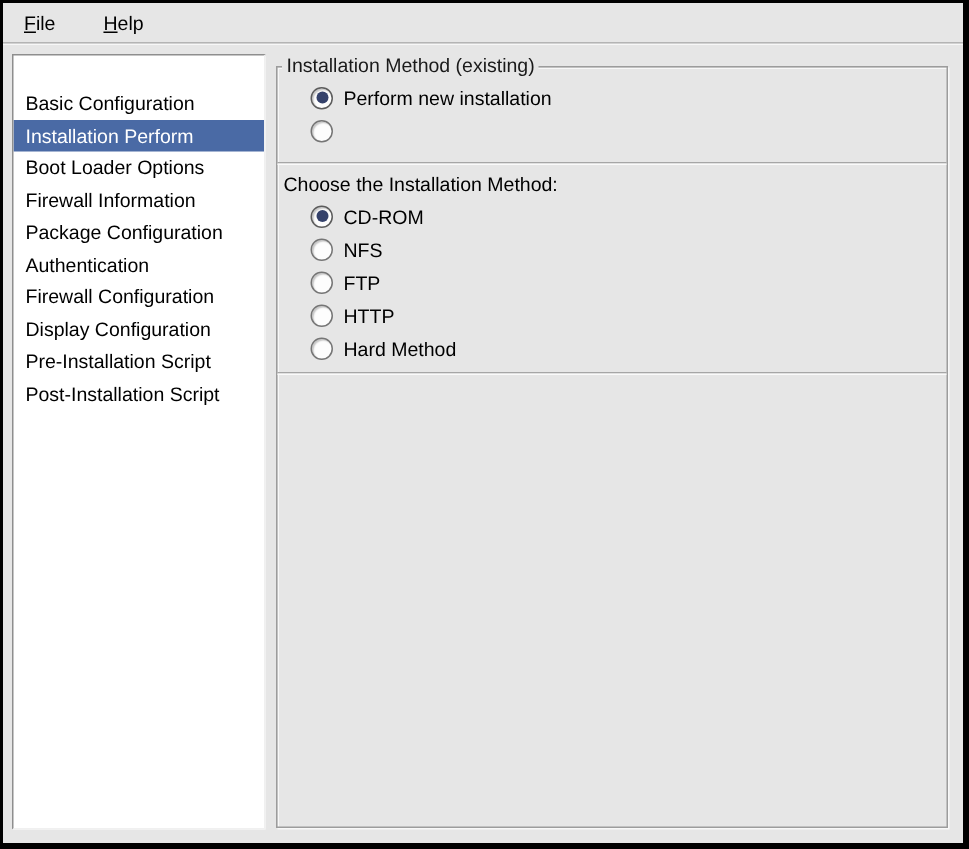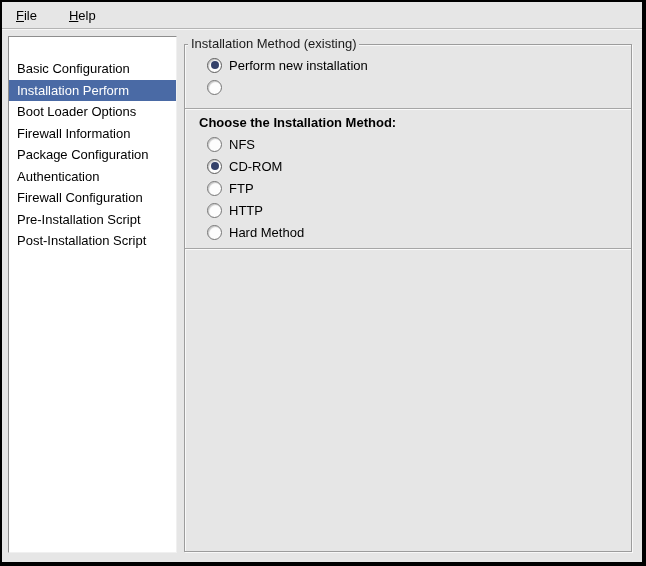--- a/index.html
+++ b/index.html
@@ -91,43 +91,43 @@
   .radio-label { white-space:nowrap; }
   .separator {
     height:0;
     border-top:1px solid #a6a6a6;
     border-bottom:1px solid #fafafa;
   }
   .separator.first { margin-top:10px; }
   .separator.second { margin-top:5px; }
   .section-label {
     height:20px; line-height:20px;
-    padding-left:14px; margin-top:3px;
+    padding-left:4px; margin-top:3px;
     white-space:nowrap;
-    font-weight:bold;
   }
 </style>
 </head>
 <body>
 
 <div class="window">
 
   <div class="menubar">
     <span class="menu-item"><u>F</u><span>ile</span></span>
     <span class="menu-item"><u>H</u><span>elp</span></span>
   </div>
 
   <div class="listbox">
     <div class="list-item">Basic Configuration</div>
     <div class="list-item selected">Installation Perform</div>
     <div class="list-item">Boot Loader Options</div>
     <div class="list-item">Firewall Information</div>
     <div class="list-item">Package Configuration</div>
     <div class="list-item">Authentication</div>
     <div class="list-item">Firewall Configuration</div>
+    <div class="list-item">Display Configuration</div>
     <div class="list-item">Pre-Installation Script</div>
     <div class="list-item">Post-Installation Script</div>
   </div>
 
   <div class="frame">
     <span class="frame-title">Installation Method (existing)</span>
 
     <div class="frame-content">
 
       <div class="radio-row">
@@ -136,26 +136,26 @@
       </div>
       <div class="radio-row">
         <span class="radio"></span>
       </div>
 
       <div class="separator first"></div>
 
       <div class="section-label">Choose the Installation Method:</div>
 
       <div class="radio-row">
+        <span class="radio checked"></span>
+        <span class="radio-label">CD-ROM</span>
+      </div>
+      <div class="radio-row">
         <span class="radio"></span>
         <span class="radio-label">NFS</span>
-      </div>
-      <div class="radio-row">
-        <span class="radio checked"></span>
-        <span class="radio-label">CD-ROM</span>
       </div>
       <div class="radio-row">
         <span class="radio"></span>
         <span class="radio-label">FTP</span>
       </div>
       <div class="radio-row">
         <span class="radio"></span>
         <span class="radio-label">HTTP</span>
       </div>
       <div class="radio-row">

